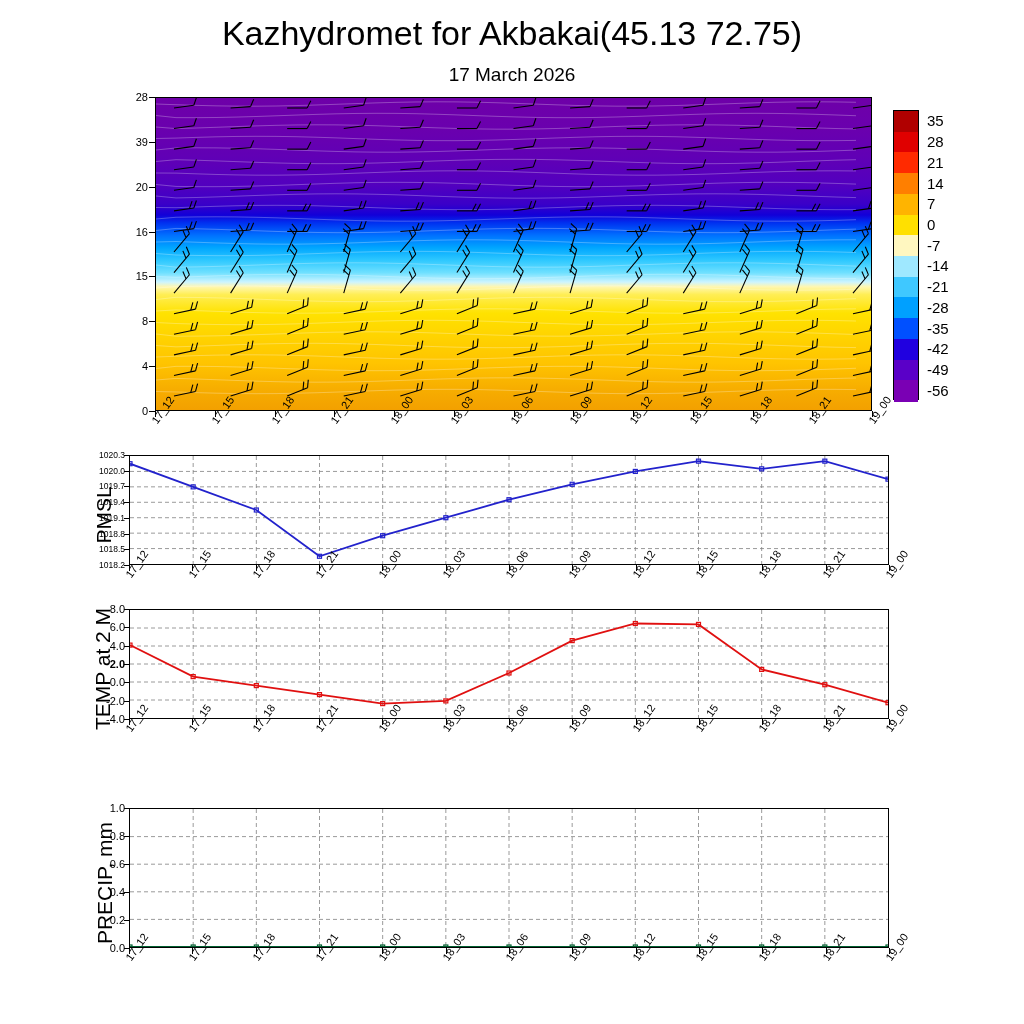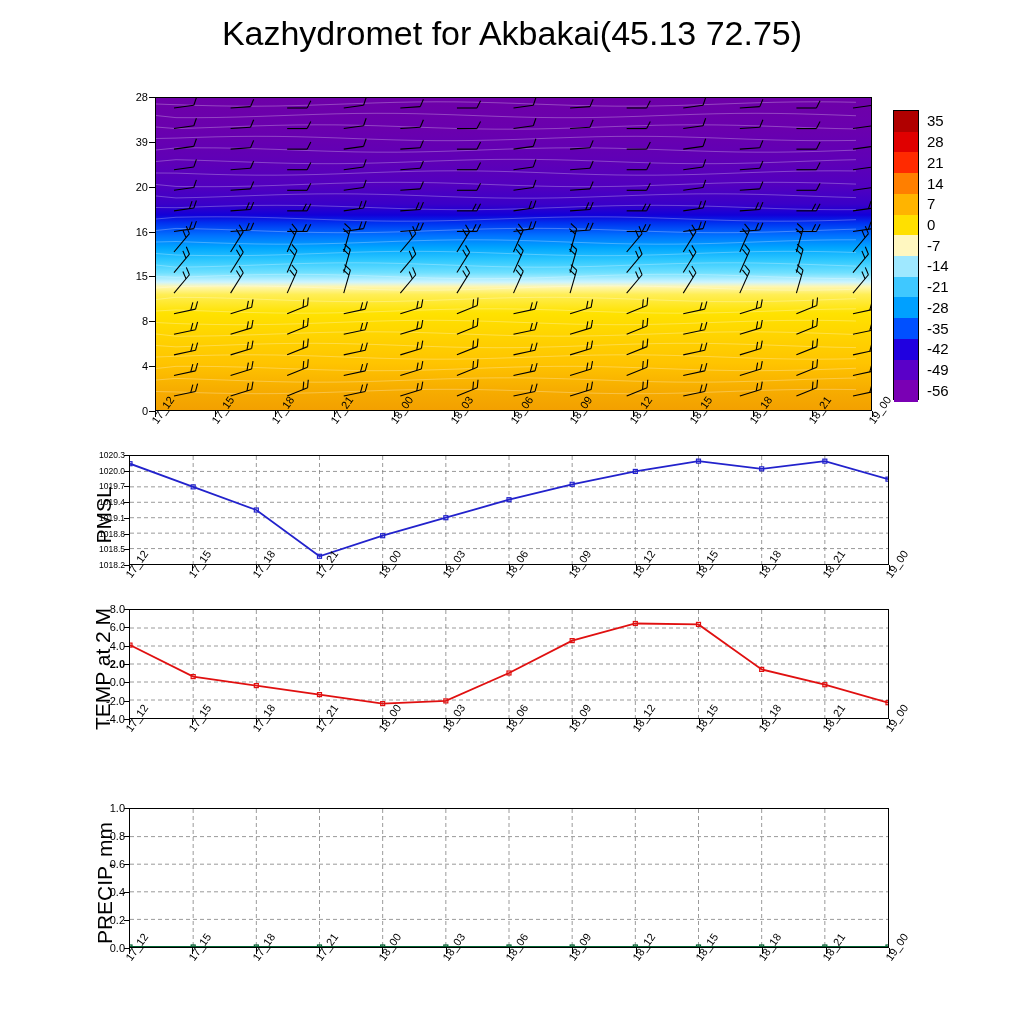--- a/index.html
+++ b/index.html
@@ -109,20 +109,21 @@
     transform: translateY(-50%);
   }
   svg { display: block; }
 </style>
 </head>
 <body>
 
 <div class="page">
 
   <div class="main-title">Kazhydromet for Akbakai(45.13 72.75)</div>
+  <div class="sub-title">17 March 2026</div>
 
   <div class="panel" id="panel-xsec" style="left:155px; top:97px; width:717px; height:314px;">
     <div class="plotarea">
       <svg id="xsec-svg" width="715" height="312" viewBox="0 0 715 312">
           <defs>
             <linearGradient id="tgrad" x1="0" y1="1" x2="0" y2="0">
               <stop offset="0%" stop-color="#f3a000"></stop>
               <stop offset="7.000000000000001%" stop-color="#f7ae00"></stop>
               <stop offset="15%" stop-color="#ffc400"></stop>
               <stop offset="24%" stop-color="#ffd400"></stop>

